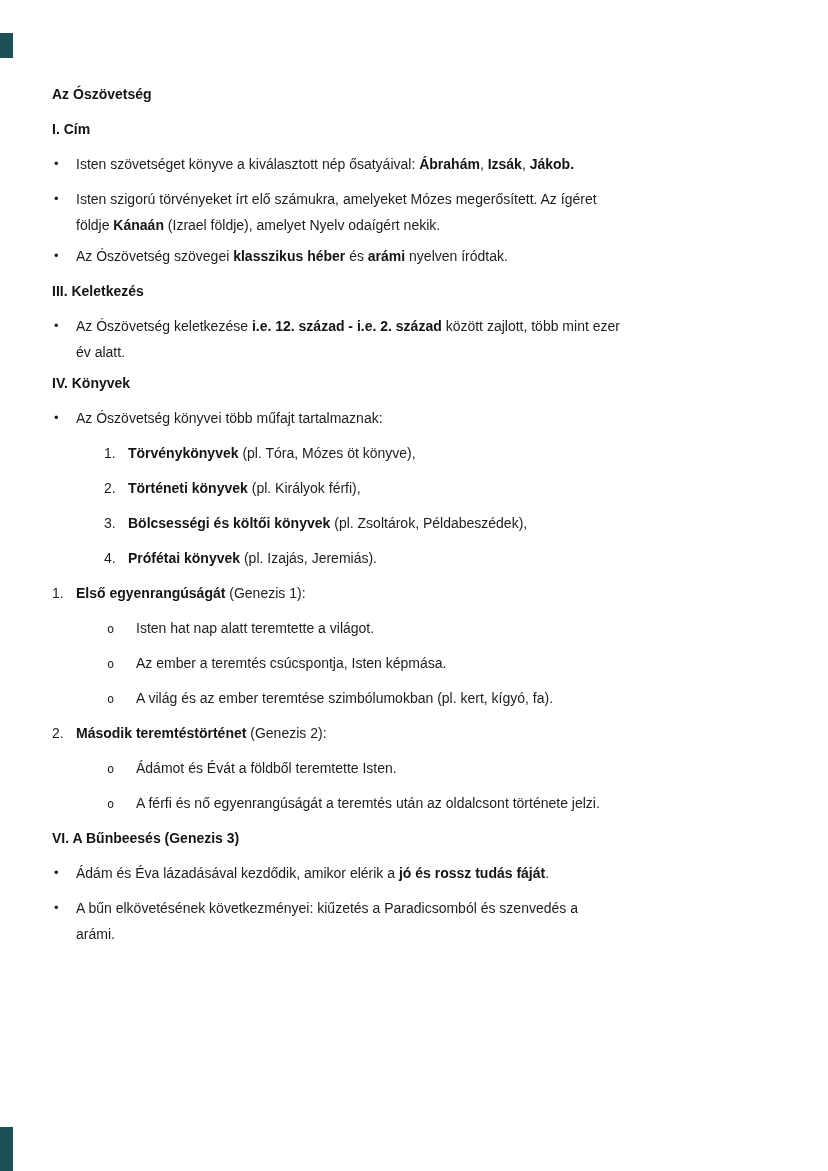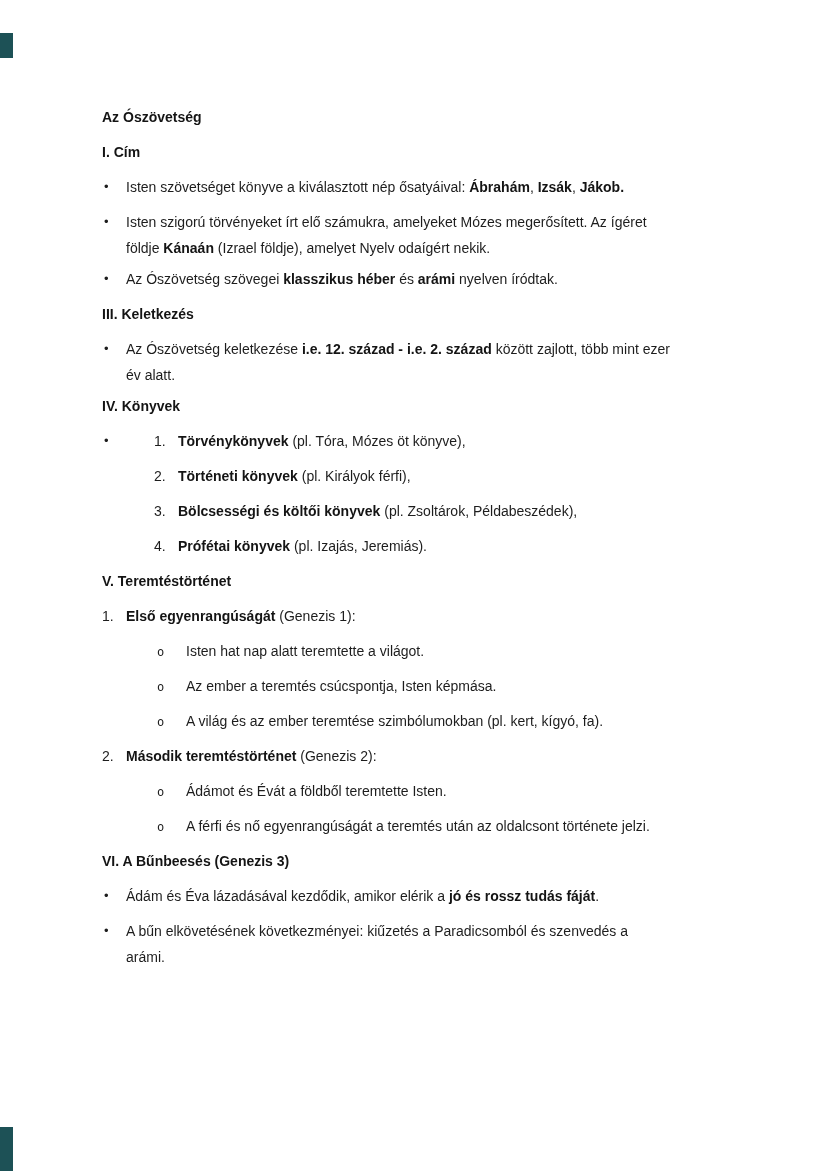--- a/index.html
+++ b/index.html
@@ -15,22 +15,22 @@
   .edge-mark {
     position: absolute;
     left: 0;
     width: 13px;
   }
   .edge-mark.top { top: 33px; height: 25px; }
   .edge-mark.bottom { top: 1127px; height: 44px; }
 
   .content {
     position: relative;
-    margin-left: 102px;
-    padding-top: 104px;
+    margin-left: 52px;
+    padding-top: 81px;
     width: 640px;
   }
 
   .block {
     position: relative;
     font-size: 14px;
     line-height: 26px;
     color: #1d1d1d;
     margin: 0 0 9px 0;
     white-space: nowrap;
@@ -61,26 +61,25 @@
 
 <div class="content">
     <div class="block heading"><span class="bold">Az Ószövetség</span></div>
     <div class="block heading"><span class="bold">I. Cím</span></div>
     <div class="block bullet"><span class="marker">•</span><span>Isten szövetséget könyve a kiválasztott nép ősatyáival: </span><span class="bold">Ábrahám</span><span>, </span><span class="bold">Izsák</span><span>, </span><span class="bold">Jákob.</span></div>
     <div class="block bullet multi"><span class="marker">•</span><span>Isten szigorú törvényeket írt elő számukra, amelyeket Mózes megerősített. Az ígéret</span><br><span>földje </span><span class="bold">Kánaán</span><span> (Izrael földje), amelyet Nyelv odaígért nekik.</span></div>
     <div class="block bullet"><span class="marker">•</span><span>Az Ószövetség szövegei </span><span class="bold">klasszikus héber</span><span> és </span><span class="bold">arámi</span><span> nyelven íródtak.</span></div>
     <div class="block heading"><span class="bold">III. Keletkezés</span></div>
     <div class="block bullet multi"><span class="marker">•</span><span>Az Ószövetség keletkezése </span><span class="bold">i.e. 12. század - i.e. 2. század</span><span> között zajlott, több mint ezer</span><br><span>év alatt.</span></div>
     <div class="block heading"><span class="bold">IV. Könyvek</span></div>
-    <div class="block bullet"><span class="marker">•</span></div>
+    <div class="block bullet"><span class="marker">•</span><span>Az Ószövetség könyvei több műfajt tartalmaznak:</span></div>
     <div class="block num2"><span class="marker">1.</span><span class="bold">Törvénykönyvek</span><span> (pl. Tóra, Mózes öt könyve),</span></div>
     <div class="block num2"><span class="marker">2.</span><span class="bold">Történeti könyvek</span><span> (pl. Királyok férfi),</span></div>
     <div class="block num2"><span class="marker">3.</span><span class="bold">Bölcsességi és költői könyvek</span><span> (pl. Zsoltárok, Példabeszédek),</span></div>
     <div class="block num2"><span class="marker">4.</span><span class="bold">Prófétai könyvek</span><span> (pl. Izajás, Jeremiás).</span></div>
-    <div class="block heading"><span class="bold">V. Teremtéstörténet</span></div>
     <div class="block num1"><span class="marker">1.</span><span class="bold">Első egyenrangúságát</span><span> (Genezis 1):</span></div>
     <div class="block circle"><span class="marker">o</span><span>Isten hat nap alatt teremtette a világot.</span></div>
     <div class="block circle"><span class="marker">o</span><span>Az ember a teremtés csúcspontja, Isten képmása.</span></div>
     <div class="block circle"><span class="marker">o</span><span>A világ és az ember teremtése szimbólumokban (pl. kert, kígyó, fa).</span></div>
     <div class="block num1"><span class="marker">2.</span><span class="bold">Második teremtéstörténet</span><span> (Genezis 2):</span></div>
     <div class="block circle"><span class="marker">o</span><span>Ádámot és Évát a földből teremtette Isten.</span></div>
     <div class="block circle"><span class="marker">o</span><span>A férfi és nő egyenrangúságát a teremtés után az oldalcsont története jelzi.</span></div>
     <div class="block heading"><span class="bold">VI. A Bűnbeesés (Genezis 3)</span></div>
     <div class="block bullet"><span class="marker">•</span><span>Ádám és Éva lázadásával kezdődik, amikor elérik a </span><span class="bold">jó és rossz tudás fáját</span><span>.</span></div>
     <div class="block bullet multi"><span class="marker">•</span><span>A bűn elkövetésének következményei: kiűzetés a Paradicsomból és szenvedés a</span><br><span>arámi.</span></div>

